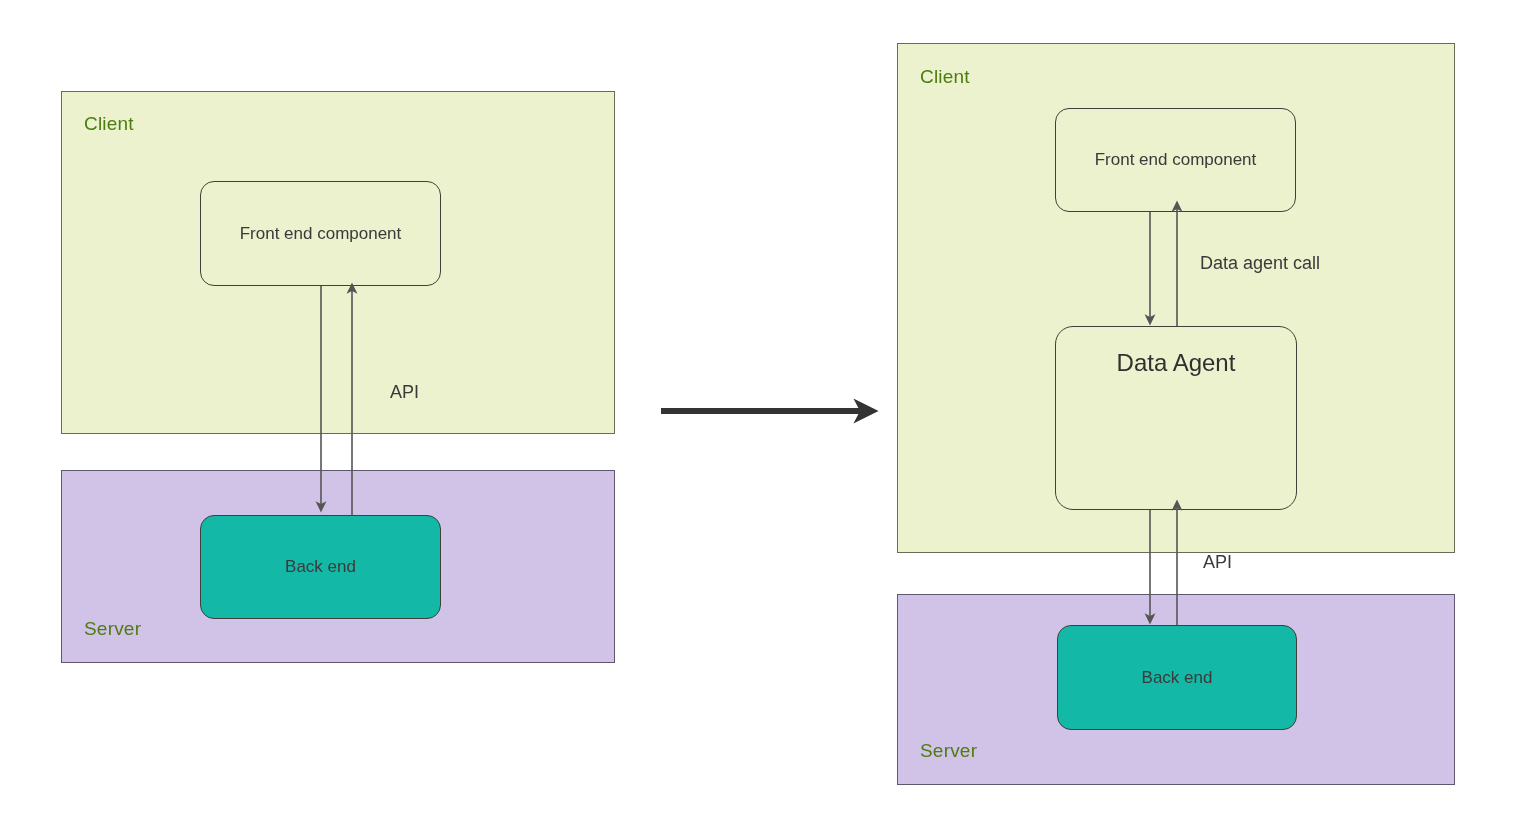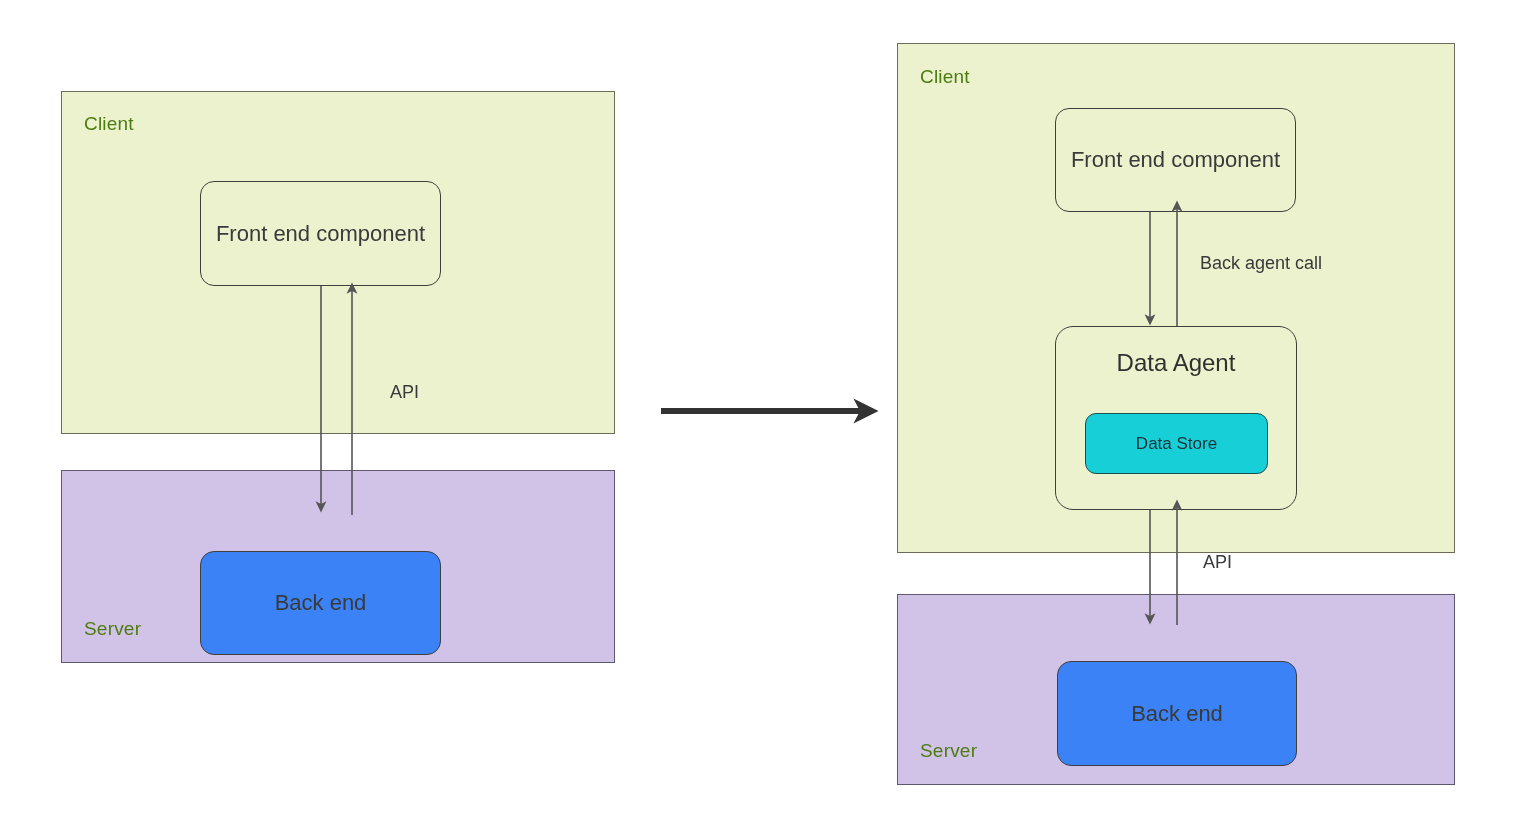--- a/index.html
+++ b/index.html
@@ -43,25 +43,25 @@
   .node {
     position: absolute;
     box-sizing: border-box;
     border: 1px solid #40403a;
     border-radius: 14px;
     display: flex;
     align-items: center;
     justify-content: center;
     text-align: center;
     color: #3a3a3a;
-    font-size: 22px;
+    font-size: 17px;
     background: transparent;
   }
   .node-on-client { background: #ebf2cd; }
-  .node-on-server { background: #3b82f6; margin-top: 36px; }
+  .node-on-server { background: #14b8a6; }
   .node-agent {
     background: #ebf2cd;
     border-radius: 18px;
     align-items: flex-start;
     padding-top: 22px;
     font-size: 24px;
     color: #303030;
   }
   .node-store {
     position: absolute;
@@ -111,25 +111,24 @@
   <div class="zone zone-client" style="left:897px; top:43px; width:558px; height:510px;"></div>
   <div class="zone-label" style="left:920px; top:66px;">Client</div>
 
   <div class="zone zone-server" style="left:897px; top:594px; width:558px; height:191px;"></div>
   <div class="zone-label" style="left:920px; top:740px;">Server</div>
 
   <div class="node node-on-client" style="left:1055px; top:108px; width:241px; height:104px;">Front end component</div>
 
   <div class="node node-agent" style="left:1055px; top:326px; width:242px; height:184px;">Data Agent</div>
 
-  <div class="node-store" style="left:1085px; top:413px; width:183px; height:61px;">Data Store</div>
 
   <div class="node node-on-server" style="left:1057px; top:625px; width:240px; height:105px;">Back end</div>
 
-  <div class="edge-label" style="left:1200px; top:253px;">Back agent call</div>
+  <div class="edge-label" style="left:1200px; top:253px;">Data agent call</div>
 
   <div class="edge-label" style="left:1203px; top:552px;">API</div>
 
   <svg class="arrows" viewBox="0 0 1531 828" xmlns="http://www.w3.org/2000/svg">
     <defs>
       <marker id="ahead" markerWidth="9" markerHeight="9" refX="4.2" refY="4" orient="auto" markerUnits="strokeWidth">
         <path d="M0.6,0.6 L7.6,4 L0.6,7.4 L2.3,4 Z" fill="#555555"></path>
       </marker>
       <marker id="bighead" markerWidth="4.2" markerHeight="4.2" refX="2.1" refY="2.1" orient="auto" markerUnits="strokeWidth">
         <path d="M0,0 L4.2,2.1 L0,4.2 L1.1,2.1 Z" fill="#333333"></path>

